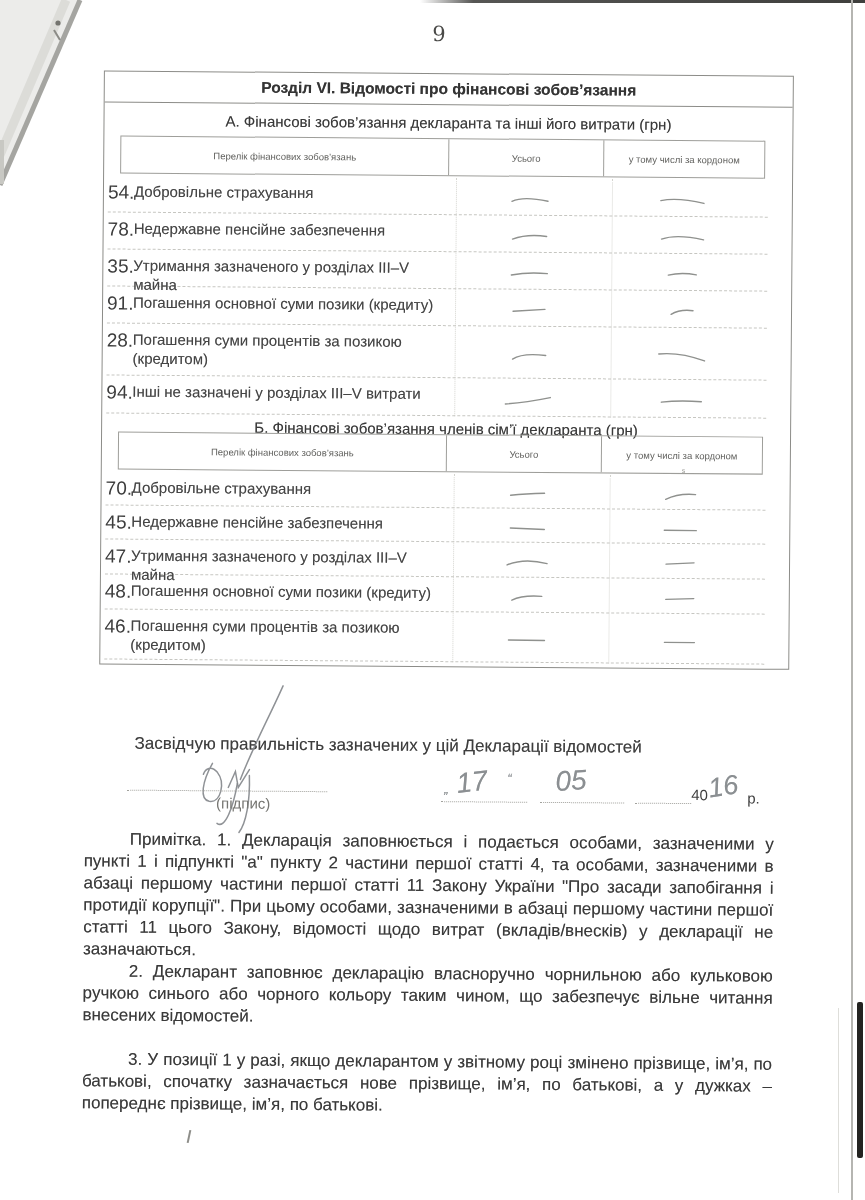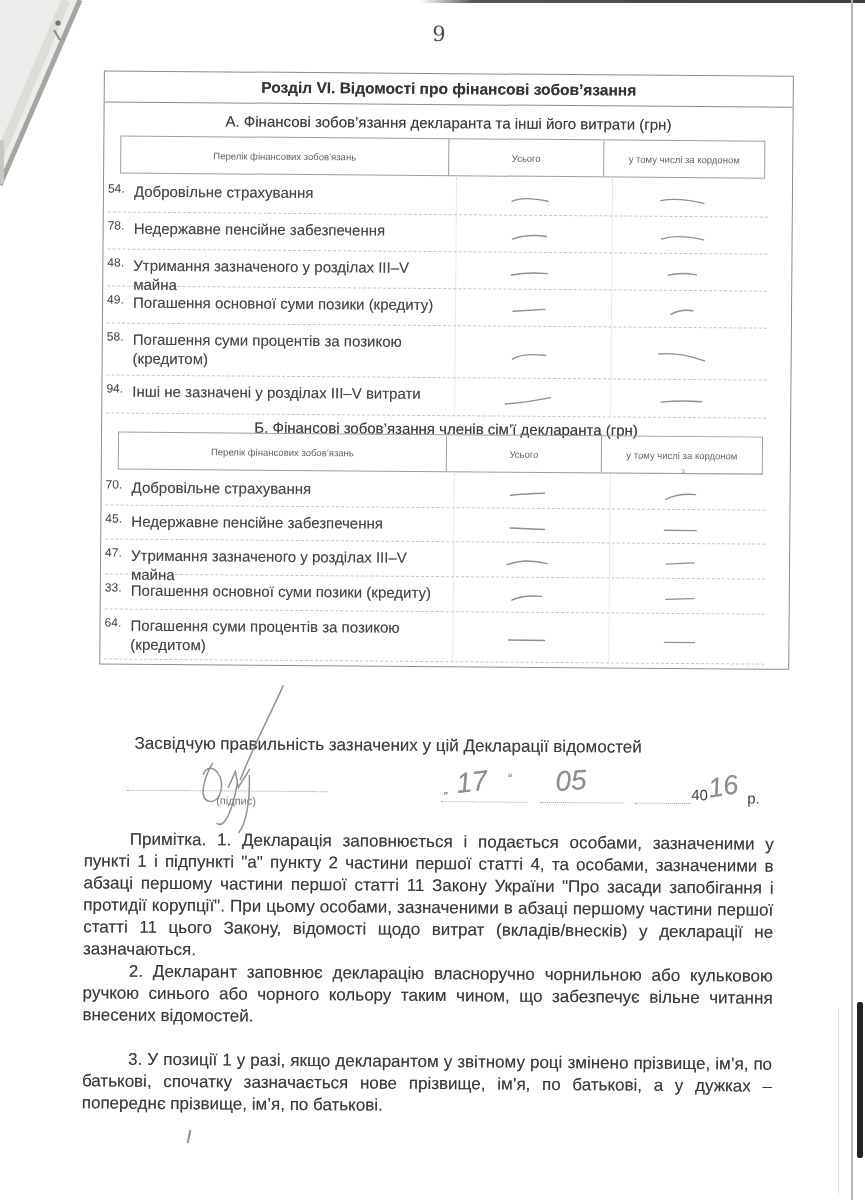--- a/index.html
+++ b/index.html
@@ -28,37 +28,37 @@
             display:flex;box-sizing:border-box;}
   .tbl-head-a{top:64px;} .tbl-head-b{top:360px;}
   .tbl-head .c{display:flex;align-items:center;justify-content:center;font-size:9.5px;color:#5f5f5c;
                box-sizing:border-box;text-align:center;}
   .tbl-head .c1{width:327px;} .tbl-head .c2{width:156px;border-left:1px solid #9e9e9a;border-right:1px solid #9e9e9a;}
   .tbl-head .c3{flex:1;position:relative;}
   .speck{position:absolute;left:50%;bottom:-1px;font-size:7px;color:#9a9a95;}
   .rows{position:absolute;left:4px;right:24px;}
   .rows-a{top:104px;} .rows-b{top:400px;}
   .row{display:flex;border-bottom:1px dashed #c6c6c1;box-sizing:border-box;padding-top:6px;}
-  .row .num{width:26px;font-size:12px;color:#3d3d3d;flex:none;}
+  .row .num{width:26px;font-size:19px;color:#3d3d3d;flex:none;}
   .row .lbl{width:318px;font-size:15px;color:#454545;line-height:19px;flex:none;
             text-shadow:0 0 .3px rgba(69,69,69,.45);}
   .row .lbl .l2{display:block;}
   .cell{width:156px;flex:none;display:flex;align-items:center;justify-content:center;}
   .cell.last{width:150px;}
   .h37{height:37px;} .h38{height:38px;} .h52{height:52px;} .h34{height:34px;} .h35{height:35px;} .h50{height:50px;}
   .vline{position:absolute;width:0;border-left:1px dotted #d4d4cf;}
   .dash svg{display:block;}
   .dash path{stroke:#8f918e;stroke-width:1.4;fill:none;stroke-linecap:round;}
   .r1 .dash{transform:rotate(-2deg);} .r2 .dash{transform:rotate(2deg);} .r3 .dash{transform:rotate(-1deg);}
   
   .statement{left:140px;top:736px;width:600px;font-size:17px;color:#3e3e3e;
              text-shadow:0 0 .3px rgba(62,62,62,.5);}
   .dotline{height:1px;border-bottom:1.2px dotted #a2a29d;}
   .sig-line{left:133px;top:791px;width:200px;}
-  .sig-caption{left:222px;top:796px;font-size:11px;color:#76767ps;color:#767672;}
+  .sig-caption{left:222px;top:796px;font-size:15px;color:#76767ps;color:#767672;}
   .sig-svg{left:182px;top:683px;}
   .sig-svg path{stroke:#83868b;stroke-width:1.5;fill:none;stroke-linecap:round;opacity:.9;}
   .dl1{left:447px;top:800px;width:86px;} .dl2{left:546px;top:800px;width:84px;} .dl3{left:641px;top:800px;width:56px;}
   .hand{font-style:italic;color:#8b8f92;text-shadow:0 0 .4px rgba(139,143,146,.6);}
   .q-open{left:450px;top:781px;font-size:13px;color:#8b8f92;}
   .day{left:462px;top:766px;font-size:28px;transform:rotate(-7deg);}
   .q-close{left:513px;top:770px;font-size:13px;color:#8b8f92;}
   .month{left:561px;top:764px;font-size:28px;transform:rotate(-4deg);}
   .yr-prefix{left:697px;top:784px;font-size:15px;color:#3e3e3e;}
   .yr-hand{left:714px;top:769px;font-size:27px;transform:rotate(-9deg);}
@@ -132,57 +132,57 @@
           </span>
         <span class="cell last" aria-label="—">
             <span class="dash">
               <svg width="48" height="12">
                 <path d="M3,8 Q18,2 45,7"></path>
               </svg>
             </span>
           </span>
       </div>
       <div class="row h37 r3">
-        <span class="num">48.</span>
+        <span class="num">35.</span>
         <span class="lbl"><span>Утримання зазначеного у розділах III–V майна</span><span class="l2"></span></span>
         <span class="cell" aria-label="—">
             <span class="dash">
               <svg width="42" height="12">
                 <path d="M3,7 Q20,4 39,6"></path>
               </svg>
             </span>
           </span>
         <span class="cell last" aria-label="—">
             <span class="dash">
               <svg width="34" height="12">
                 <path d="M3,6 Q16,3 31,6"></path>
               </svg>
             </span>
           </span>
       </div>
       <div class="row h37 r1">
-        <span class="num">49.</span>
+        <span class="num">91.</span>
         <span class="lbl"><span>Погашення основної суми позики (кредиту)</span><span class="l2"></span></span>
         <span class="cell" aria-label="—">
             <span class="dash">
               <svg width="38" height="12">
                 <path d="M3,6 L35,5"></path>
               </svg>
             </span>
           </span>
         <span class="cell last" aria-label="—">
             <span class="dash">
               <svg width="28" height="12">
                 <path d="M3,8 Q12,3 25,5"></path>
               </svg>
             </span>
           </span>
       </div>
       <div class="row h52 r2">
-        <span class="num">58.</span>
+        <span class="num">28.</span>
         <span class="lbl"><span>Погашення суми процентів за позикою</span><span class="l2">(кредитом)</span></span>
         <span class="cell" aria-label="—">
             <span class="dash">
               <svg width="40" height="14">
                 <path d="M4,11 Q14,4 37,6"></path>
               </svg>
             </span>
           </span>
         <span class="cell last" aria-label="—">
             <span class="dash">
@@ -272,39 +272,39 @@
           </span>
         <span class="cell last" aria-label="—">
             <span class="dash">
               <svg width="34" height="12">
                 <path d="M3,6 L31,5"></path>
               </svg>
             </span>
           </span>
       </div>
       <div class="row h35 r1">
-        <span class="num">33.</span>
+        <span class="num">48.</span>
         <span class="lbl"><span>Погашення основної суми позики (кредиту)</span><span class="l2"></span></span>
         <span class="cell" aria-label="—">
             <span class="dash">
               <svg width="36" height="12">
                 <path d="M3,8 Q14,3 33,5"></path>
               </svg>
             </span>
           </span>
         <span class="cell last" aria-label="—">
             <span class="dash">
               <svg width="34" height="12">
                 <path d="M3,6 L31,6"></path>
               </svg>
             </span>
           </span>
       </div>
       <div class="row h50 r2">
-        <span class="num">64.</span>
+        <span class="num">46.</span>
         <span class="lbl"><span>Погашення суми процентів за позикою</span><span class="l2">(кредитом)</span></span>
         <span class="cell" aria-label="—">
             <span class="dash">
               <svg width="42" height="12">
                 <path d="M3,6 L39,5"></path>
               </svg>
             </span>
           </span>
         <span class="cell last" aria-label="—">
             <span class="dash">

